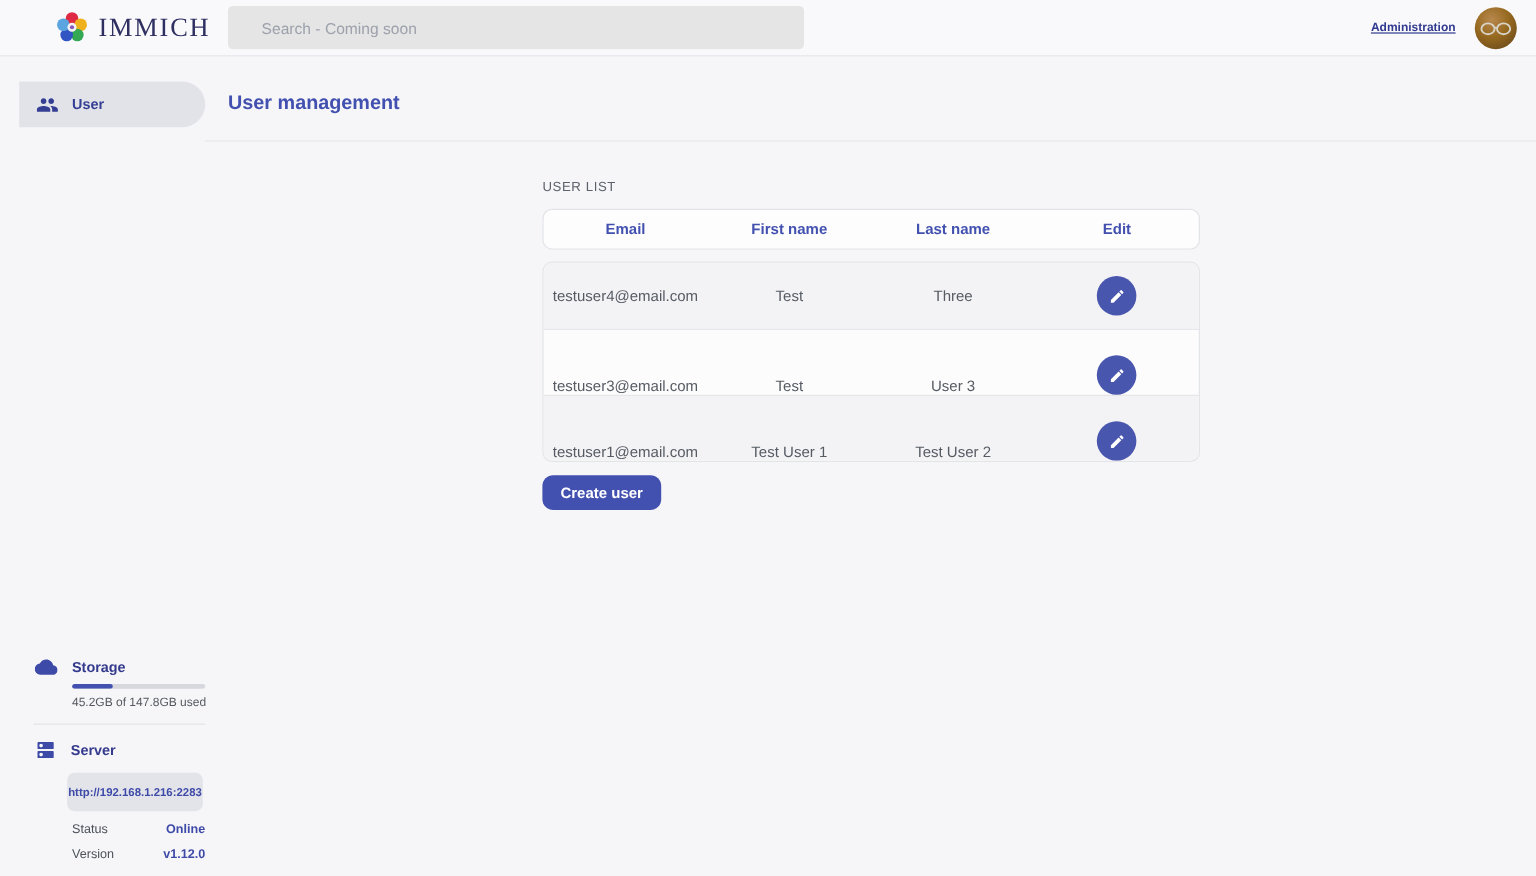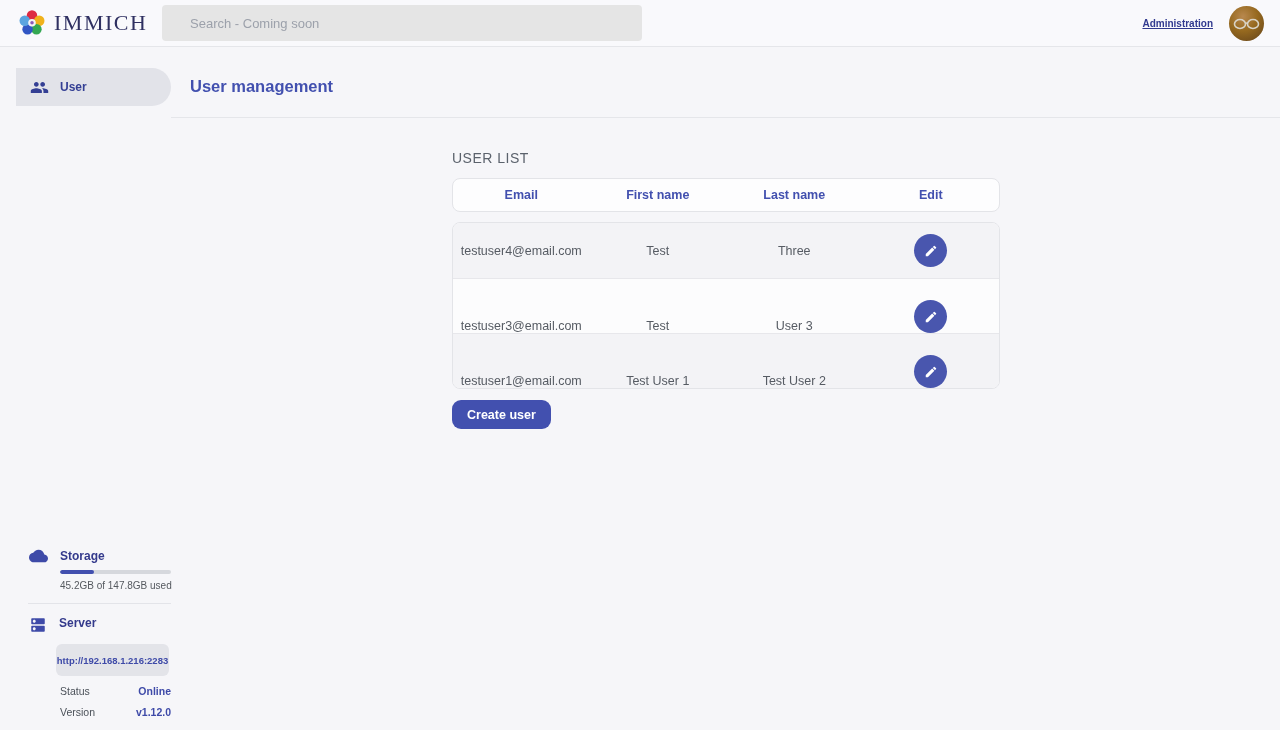--- a/index.html
+++ b/index.html
@@ -9,21 +9,21 @@
     background:#f6f6f9;
     color:#565b63;
     overflow:hidden;
     position:relative;
   }
   
   .navbar {
     position:absolute; top:0; left:0; width:1280px; height:47px;
     background:#f9f9fc;
     border-bottom:1px solid #e5e6ea;
-    display:flex; align-items:center;
+    display:flex; align-items:center;padding-left:28px;
   }
   .brand { display:flex; align-items:center; gap:8px; padding-left:18px; width:162px; }
   .brand-name {
     font-family:"Liberation Serif", serif;
     font-size:22px; letter-spacing:1.5px; color:#2f3061; font-weight:500;
   }
   .search-wrap { margin-left:0; }
   .search-input {
     width:480px; height:36px; border:none; outline:none;
     background:#e5e5e5; border-radius:4px;
@@ -49,21 +49,21 @@
   }
   .sidebar-item {
     margin-top:21px; width:155px; height:38px;
     background:#e2e3e9; border-radius:0 19px 19px 0;
     display:flex; align-items:center; gap:11px;
     padding-left:14px; cursor:pointer;
   }
   .sidebar-item-label { font-size:12px; font-weight:600; color:#343f94; }
 
   .sidebar-footer { position:absolute; left:0; bottom:12px; width:171px; }
-  .sf-head { display:flex; gap:12px; padding-left:13px; }
+  .sf-head { display:flex; align-items:center; gap:12px; padding-left:13px; }
   .sf-title { font-size:12px; font-weight:bold; color:#343a8c; }
   .progress-track {
     margin:7px 0 0 44px; width:111px; height:4px;
     background:#d6d8dd; border-radius:3px; overflow:hidden;
   }
   .progress-fill { height:100%; background:#4250af; border-radius:3px; }
   .sf-caption { margin:6px 0 0 44px; font-size:10px; color:#55595f; }
   .sf-divider { margin:12px 0 12px 12px; width:143px; border-top:1px solid #e3e4e9; }
   .server-url-pill {
     margin:10px 0 0 40px; width:113px; height:32px;
@@ -80,21 +80,21 @@
 
   
   .main { position:absolute; top:47px; left:171px; width:1109px; height:683px; }
   .page-title {
     margin:30px 0 0 19px; font-size:16.5px; font-weight:600; color:#4250af;
   }
   .main-divider { margin-top:21px; border-top:1px solid #e5e6ea; width:100%; }
 
   .content { margin:12px 0 0 281px; width:548px; }
   .section-label {
-    font-size:14px; color:#5b626c; letter-spacing:0.5px; margin-bottom:12px;margin-top:32px;
+    font-size:11px; color:#5b626c; letter-spacing:0.5px; margin-bottom:12px;margin-top:32px;
   }
   .table-header {
     height:34px; background:#fdfdfe;
     border:1px solid #e3e4e8; border-radius:8px;
     display:flex; align-items:center;
   }
   .table-header .th {
     flex:1; text-align:center; font-size:12.5px; font-weight:600; color:#4250af;
   }
   .table-body {

